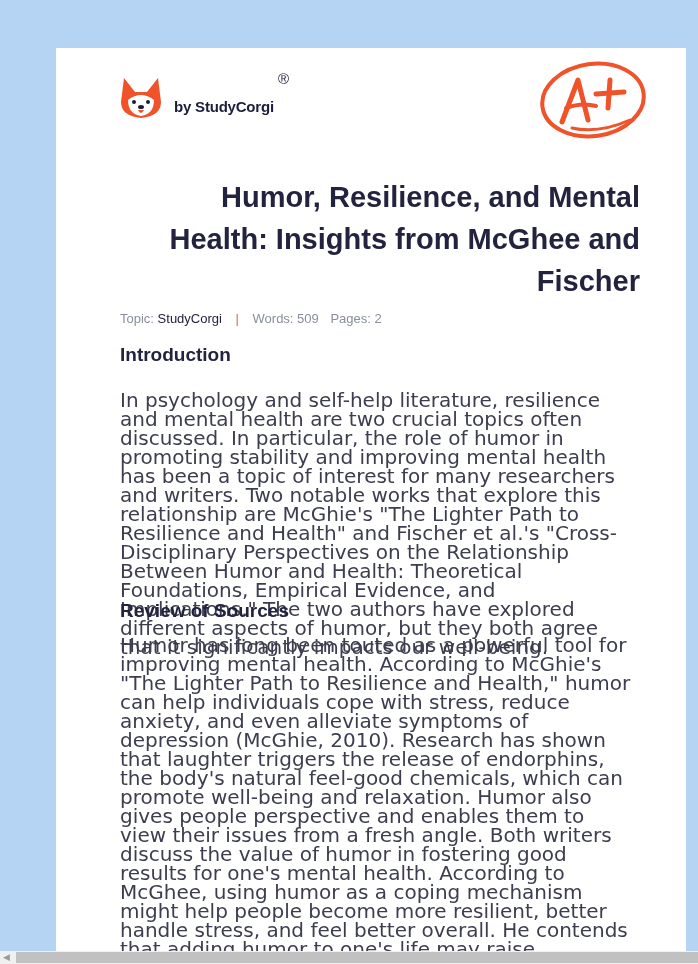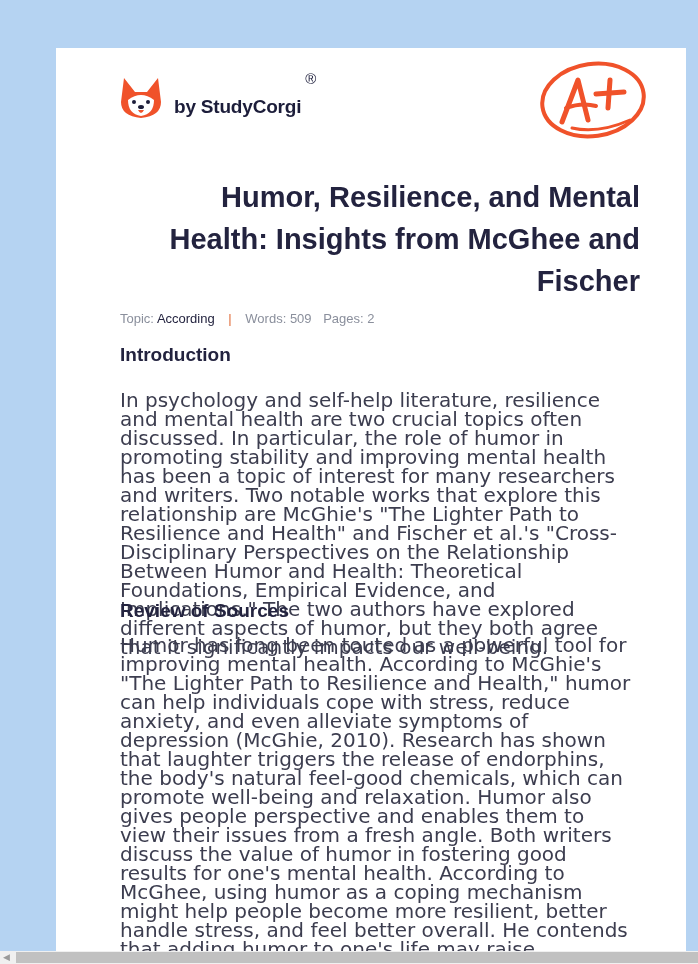--- a/index.html
+++ b/index.html
@@ -15,21 +15,21 @@
     background: #ffffff;
     overflow: hidden;
   }
   .logo {
     position: absolute; left: 64px; top: 28px;
     display: flex; align-items: center;
   }
   .corgi { width: 42px; height: 46px; }
   .brand {
     font-family: "Liberation Sans", sans-serif;
-    font-weight: 700; font-size: 19px; color: #1c1d3a;
+    font-weight: 700; font-size: 15px; color: #1c1d3a;
     margin-left: 12px; margin-top: 15px; letter-spacing: -0.2px;
   }
   .reg {
     font-family: "Liberation Sans", sans-serif;
     font-size: 15px; color: #1c1d3a;
     margin-left: 4px; margin-top: -6px; align-self: flex-start;
   }
   .grade { position: absolute; left: 482px; top: 10px; width: 112px; height: 82px; }
   .title {
     position: absolute; left: 64px; top: 128px; width: 520px;
@@ -94,21 +94,21 @@
     <path d="M28 50 Q44 44 58 48" fill="none" stroke="#f0522a" stroke-width="4" stroke-linecap="round"></path>
     <path d="M72 22 L70 50" fill="none" stroke="#f0522a" stroke-width="5" stroke-linecap="round"></path>
     <path d="M58 36 L86 34" fill="none" stroke="#f0522a" stroke-width="5" stroke-linecap="round"></path>
     <path d="M34 70 Q60 76 92 62" fill="none" stroke="#f0522a" stroke-width="3" stroke-linecap="round"></path>
   </svg>
 
   <h1 class="title">Humor, Resilience, and Mental Health: Insights from McGhee and Fischer</h1>
 
   <div class="meta">
     <span>Topic:</span>
-    <span class="topic-value">According</span>
+    <span class="topic-value">StudyCorgi</span>
     <span class="sep">|</span>
     <span>Words: 509</span>
     <span class="pages">Pages: 2</span>
   </div>
 
   <h2 class="h2" style="top:296px;">Introduction</h2>
   <p class="para" style="top:343px;">In psychology and self-help literature, resilience and mental health are two crucial topics often discussed. In particular, the role of humor in promoting stability and improving mental health has been a topic of interest for many researchers and writers. Two notable works that explore this relationship are McGhie's "The Lighter Path to Resilience and Health" and Fischer et al.'s "Cross-Disciplinary Perspectives on the Relationship Between Humor and Health: Theoretical Foundations, Empirical Evidence, and Implications." The two authors have explored different aspects of humor, but they both agree that it significantly impacts our well-being.</p>
 
   <h2 class="h2" style="top:552px;">Review of Sources</h2>
   <p class="para" style="top:588px;">Humor has long been touted as a powerful tool for improving mental health. According to McGhie's "The Lighter Path to Resilience and Health," humor can help individuals cope with stress, reduce anxiety, and even alleviate symptoms of depression (McGhie, 2010). Research has shown that laughter triggers the release of endorphins, the body's natural feel-good chemicals, which can promote well-being and relaxation. Humor also gives people perspective and enables them to view their issues from a fresh angle. Both writers discuss the value of humor in fostering good results for one's mental health. According to McGhee, using humor as a coping mechanism might help people become more resilient, better handle stress, and feel better overall. He contends that adding humor to one's life may raise optimism, strengthen bonds with others, and promote excellent physical health. On the other hand, Fischer et al. examine how humor impacts mental health outcomes more scientifically. The authors look at empirical research that shows</p>

